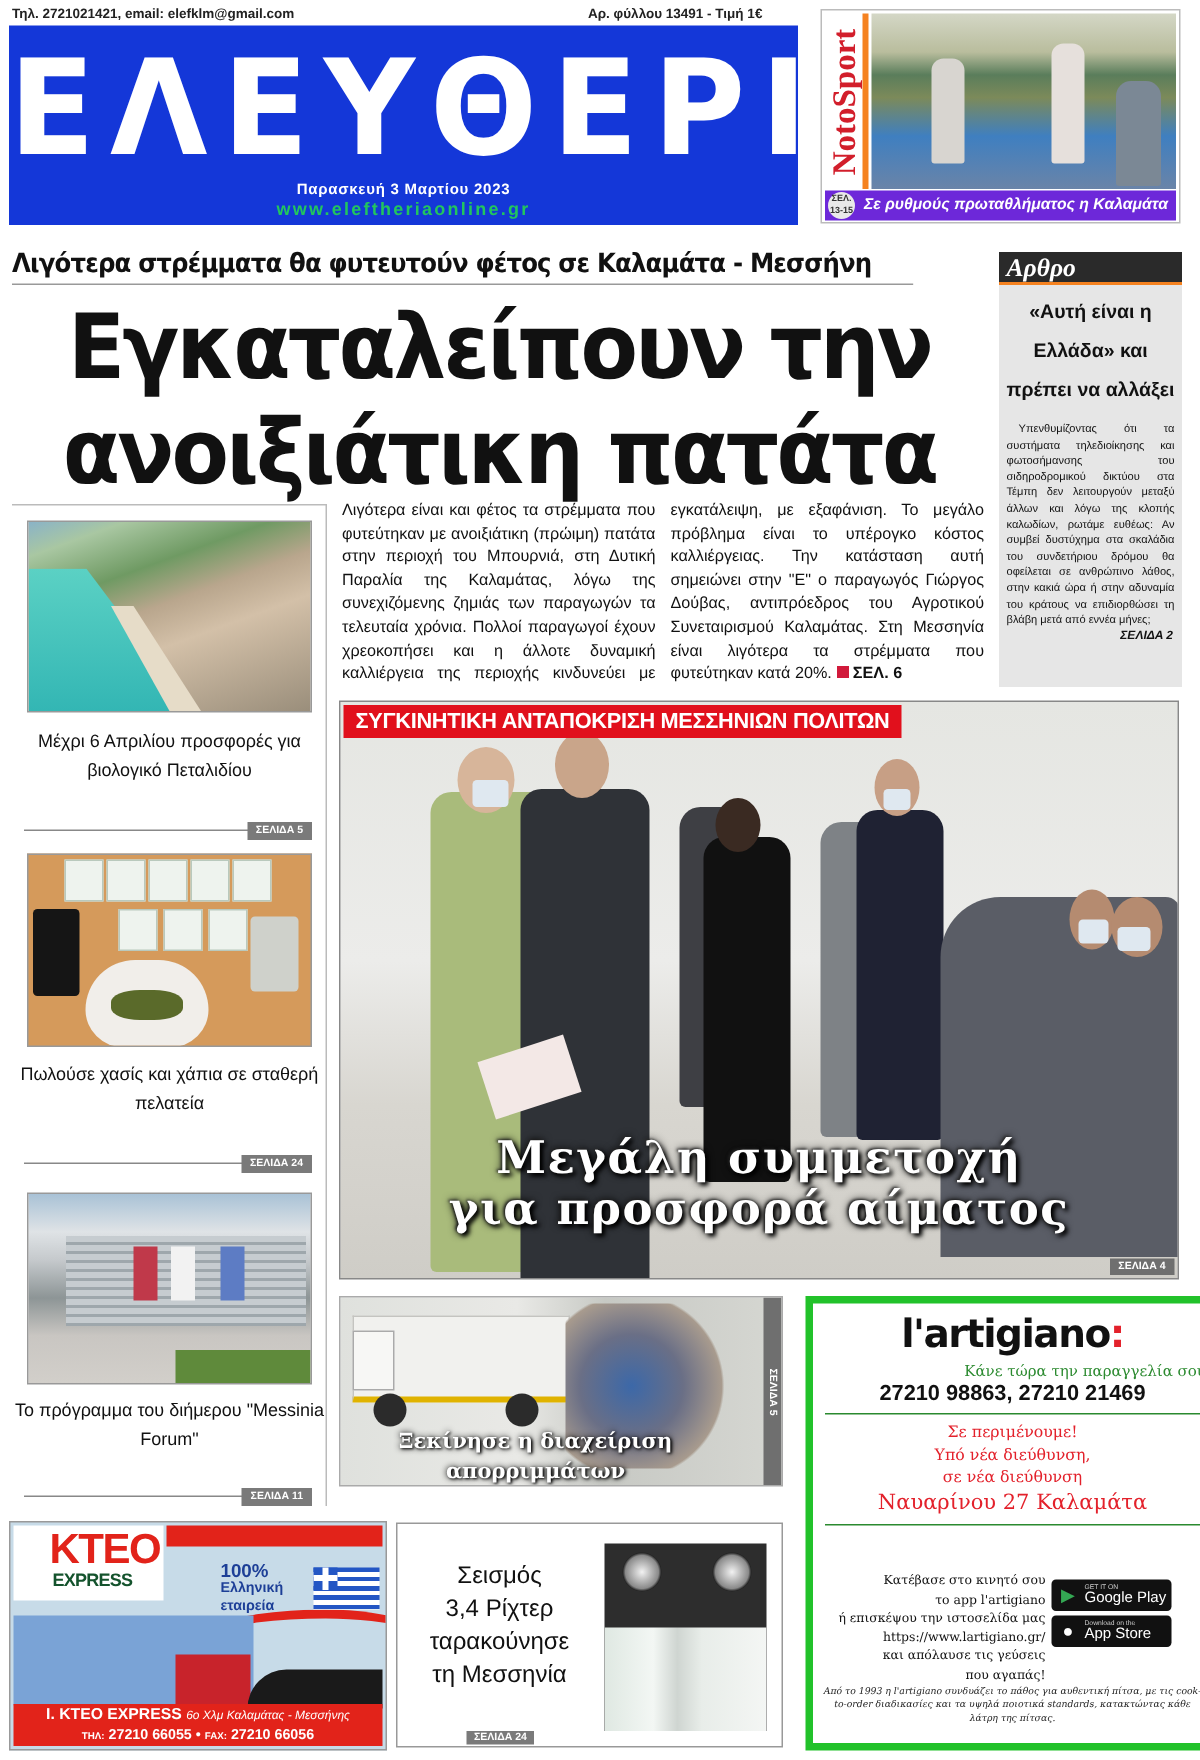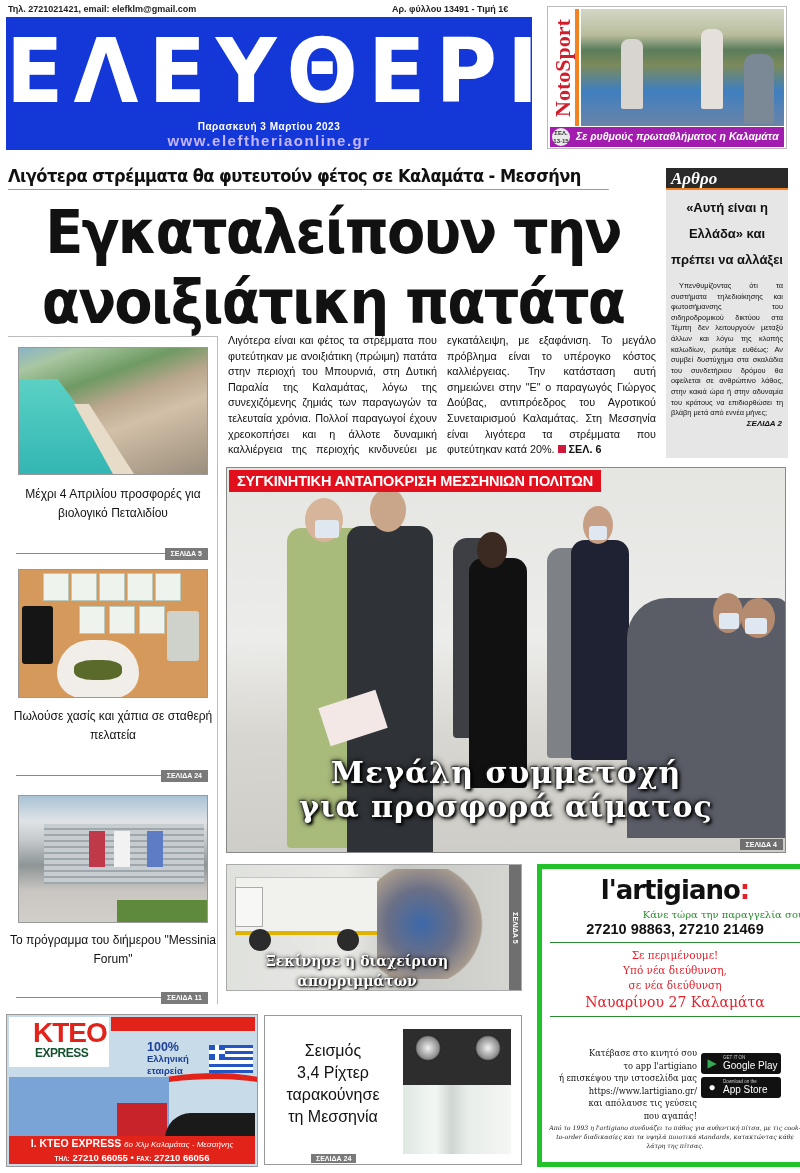--- a/index.html
+++ b/index.html
@@ -11,35 +11,35 @@
   .topline { top: 4px; font-size: 9px; font-weight: bold; color: #222; }
 
   
   .masthead { left: 6px; top: 17px; width: 526px; height: 133px; background: #1437d8; }
   .masthead .logo { position: absolute; left: 0; right: 0; top: 10px; text-align: center;
     color: #fff; font-family: "DejaVu Sans", sans-serif; font-weight: bold; font-size: 84px;
     letter-spacing: 10px; line-height: 90px; transform: scaleY(1.05); }
   .masthead .date { position: absolute; left: 0; right: 0; top: 104px; text-align: center;
     color: #fff; font-size: 10px; font-weight: bold; letter-spacing: 0.5px; }
   .masthead .url { position: absolute; left: 0; right: 0; top: 115px; text-align: center;
-    color: #c4b5fd; font-size: 15px; font-weight: bold; letter-spacing: 1.5px; }
+    color: #22c55e; font-size: 12px; font-weight: bold; letter-spacing: 1.5px; }
 
   
   .noto { left: 547px; top: 6px; width: 240px; height: 143px; border: 1px solid #bbb; background: #fff; }
   .noto .photo { position: absolute; left: 33px; top: 2px; right: 2px; height: 117px;
     background: linear-gradient(180deg, #d4d7c6 0%, #b9bd9d 22%, #5a7d5b 35%, #7c8a5a 48%, #3f7fc0 70%, #6a84a8 100%); overflow: hidden; }
   .noto .photo .p1 { position: absolute; left: 40px; top: 30px; width: 22px; height: 70px; background: #d8d5d0; border-radius: 8px 8px 2px 2px; }
   .noto .photo .p2 { position: absolute; left: 120px; top: 20px; width: 22px; height: 80px; background: #e6e0dc; border-radius: 8px 8px 2px 2px; }
   .noto .photo .p3 { position: absolute; right: 10px; top: 45px; width: 30px; height: 70px; background: #7b8895; border-radius: 10px 10px 2px 2px; }
   .noto .side { position: absolute; left: 2px; top: 2px; width: 29px; height: 117px; background: #fff; border-right: 4px solid #f58220; }
   .noto .side span { position: absolute; left: 50%; top: 50%; transform: translate(-50%,-50%) rotate(-90deg);
     white-space: nowrap; color: #d21e2b; font-family: "Liberation Serif", serif; font-weight: bold; font-size: 22px; }
   .noto .headline { position: absolute; left: 40px; right: 4px; top: 66px; text-align: center; color: #fff;
     font-size: 15px; font-weight: bold; line-height: 20px; text-shadow: 0 0 4px #000, 1px 1px 2px #000; }
-  .noto .bar { position: absolute; left: 2px; right: 2px; top: 120px; height: 20px; background: #a21caf; }
+  .noto .bar { position: absolute; left: 2px; right: 2px; top: 120px; height: 20px; background: #6d28d9; }
   .noto .bar .pg { position: absolute; left: 2px; top: 1px; width: 18px; height: 18px; border-radius: 50%; background: #e9e9e9;
     font-size: 6px; font-weight: bold; color: #333; text-align: center; line-height: 8px; padding-top: 1px; }
   .noto .bar .txt { position: absolute; left: 26px; top: 3px; color: #fff; font-style: italic; font-weight: bold; font-size: 10.5px; }
 
   
   .kicker { left: 8px; top: 166px; width: 646px; font-family: "DejaVu Sans", sans-serif; font-size: 17.5px;
     font-weight: bold; letter-spacing: -0.6px; white-space: nowrap; border-bottom: 1px solid #999; padding-bottom: 3px; transform: scaleX(0.93); transform-origin: left; }
 
   
   .headline { left: 18px; top: 197px; width: 630px; text-align: center; font-family: "DejaVu Sans", sans-serif;
@@ -191,21 +191,21 @@
   <div class="title">«Αυτή είναι η Ελλάδα» και πρέπει να αλλάξει</div>
   <div class="body">Υπενθυμίζοντας ότι τα συστήματα τηλεδιοίκησης και φωτοσήμανσης του σιδηροδρομικού δικτύου στα Τέμπη δεν λειτουργούν μεταξύ άλλων και λόγω της κλοπής καλωδίων, ρωτάμε ευθέως: Αν συμβεί δυστύχημα στα σκαλάδια του συνδετήριου δρόμου θα οφείλεται σε ανθρώπινο λάθος, στην κακιά ώρα ή στην αδυναμία του κράτους να επιδιορθώσει τη βλάβη μετά από εννέα μήνες;</div>
   <div class="more">ΣΕΛΙΔΑ 2</div>
 </div>
 
 <div class="abs leftcol">
   <div class="thumb beach">
     <div class="sea"></div>
       <div class="sand"></div>
   </div>
-  <div class="caption" style="top:148px;">Μέχρι 4 Απριλίου προσφορές για βιολογικό Πεταλιδίου</div>
+  <div class="caption" style="top:148px;">Μέχρι 6 Απριλίου προσφορές για βιολογικό Πεταλιδίου</div>
   <div class="pagetag" style="top:216px;">
       <span>ΣΕΛΙΔΑ 5</span>
     </div>
 
   <div class="thumb drugs">
     <div class="phone"></div>
     <div class="card" style="left:24px;top:3px;"></div>
     <div class="card" style="left:52px;top:3px;"></div>
     <div class="card" style="left:80px;top:3px;"></div>
     <div class="card" style="left:108px;top:3px;"></div>

